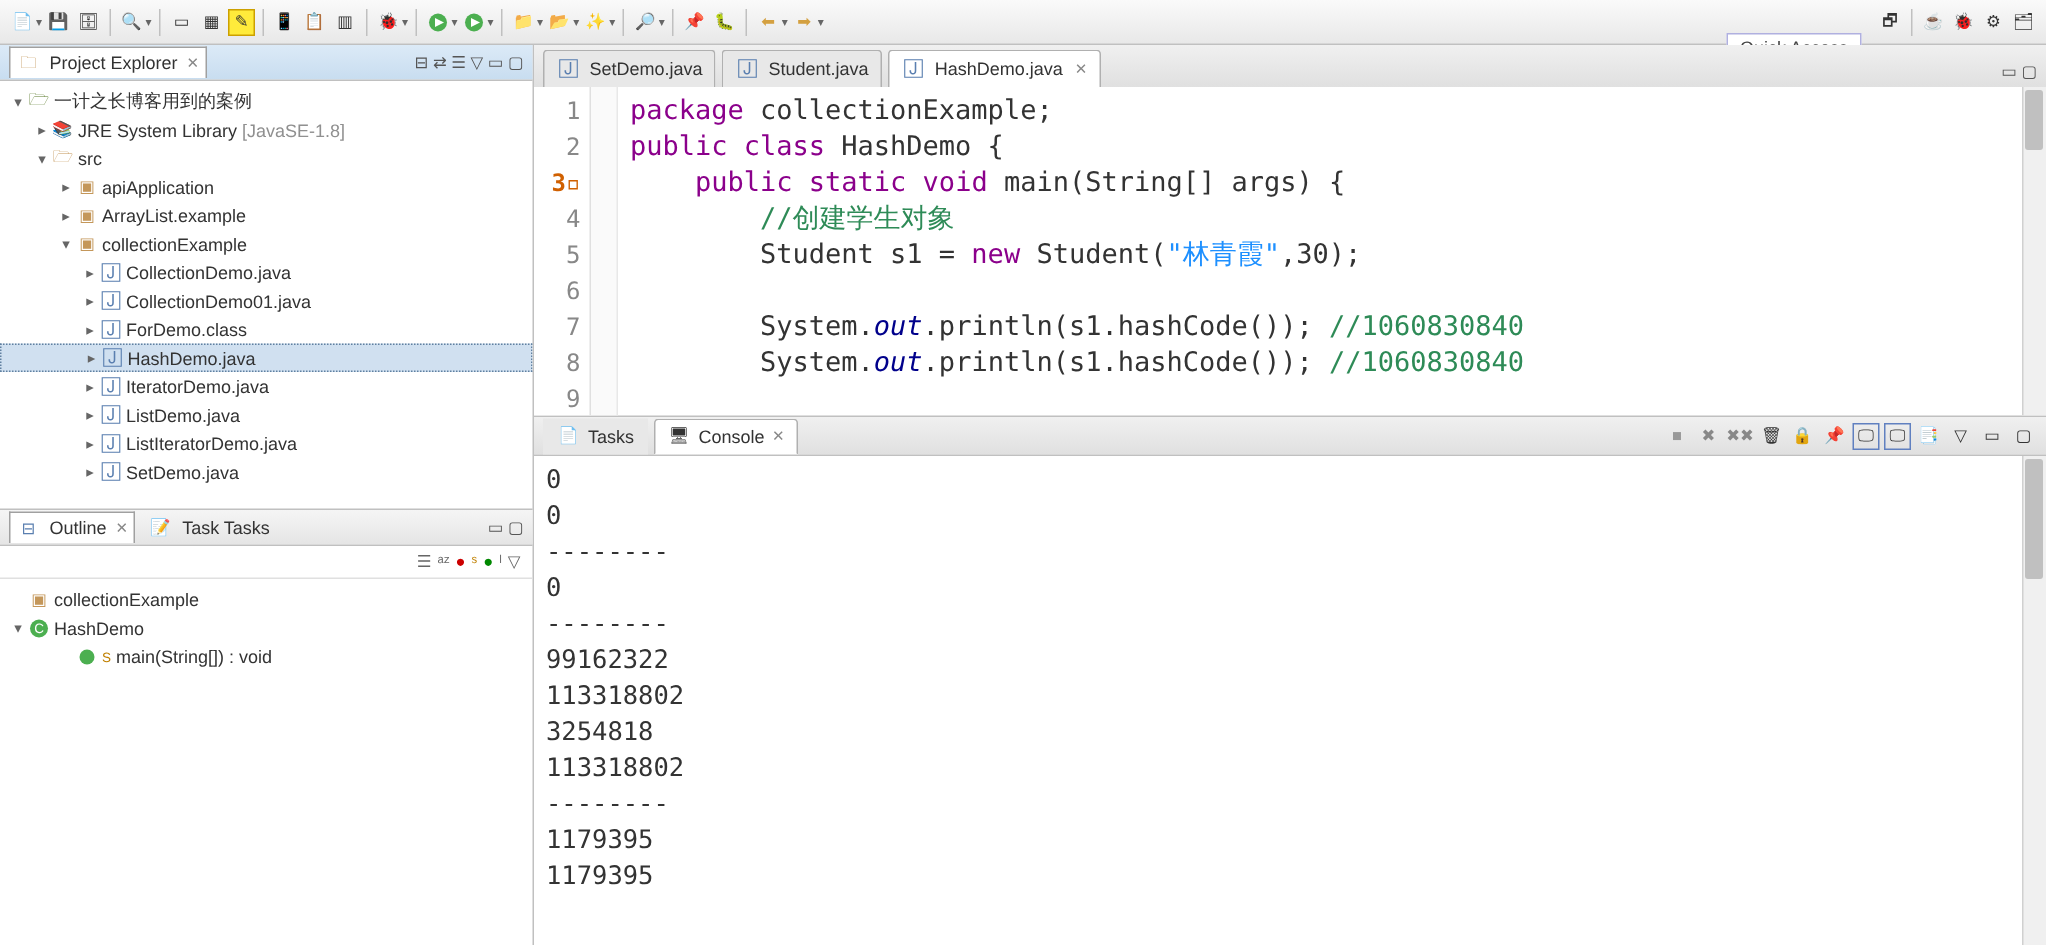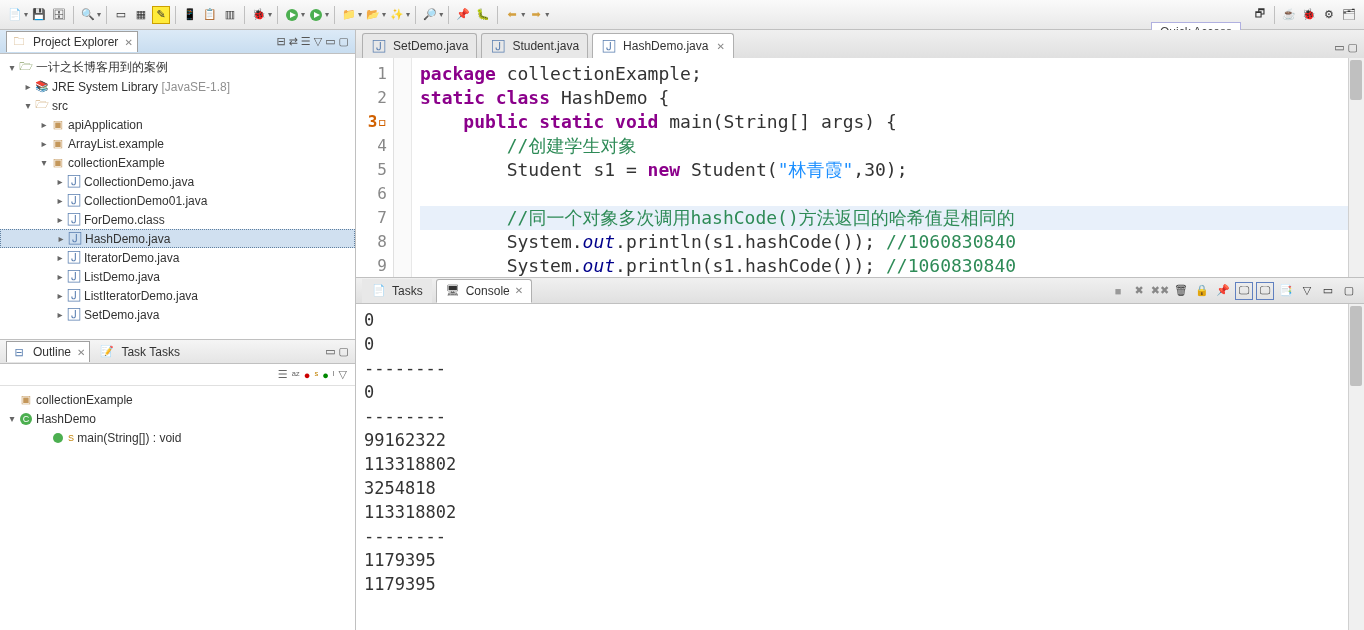--- a/index.html
+++ b/index.html
@@ -39,21 +39,21 @@
 .etab.active { background:#fff; }
 .etab-close { font-size:10px; color:#888; margin-left:4px;}
 .editor-maxmin { margin-left:auto; display:flex; gap:3px; padding-bottom:4px;}
 .editor-maxmin span{cursor:pointer; font-size:11px; color:#555;}
 .code-area { flex:1; display:flex; overflow:hidden; position:relative;}
 .code-scroll { position:absolute; right:0; top:0; bottom:0; width:16px; background:#f0f0f0; border-left:1px solid #d0d0d0;}
 .code-thumb { position:absolute; right:2px; top:2px; width:12px; height:40px; background:#c0c0c0; border-radius:2px;}
 .gutter { width:38px; background:#fff; border-right:1px solid #e0e0e0; text-align:right; padding:4px 6px 0 0; color:#888; font-family:Consolas,monospace; font-size:16px; line-height:24px;}
 .gutter2 { width:18px; background:#fafafa; border-right:1px solid #e8e8e8;}
 .code-body { flex:1; padding:4px 0 0 8px; font-family:Consolas,monospace; font-size:18px; line-height:24px; white-space:pre; overflow:hidden;}
-.kw { color:#8b008b; font-weight:bold;}
+.kw { color:#8b008b; font-weight:normal;}
 .cm { color:#2e8b57;margin-top:16px;}
 .str { color:#1e90ff;}
 .it { font-style:italic; color:#00008b;}
 .hl-line { background:#e8f0fa; display:inline-block; width:100%;}
 .err-gutter { color:#d06000; font-weight:bold;}
 .bottom-area { flex:1; display:flex; flex-direction:column;}
 .bottom-tabs { height:26px; background:linear-gradient(#f0f0f0,#e0e0e0); display:flex; align-items:center; padding:0 6px; gap:4px; border-bottom:1px solid #c0c0c0;}
 .btab { display:flex; align-items:center; gap:3px; padding:3px 8px; background:#e8e8e8; border:1px solid transparent; font-size:12px; cursor:pointer;}
 .btab.active { background:#fff; border:1px solid #b0b0b0; border-bottom:1px solid #fff; border-radius:3px 3px 0 0;}
 .console-tools { margin-left:auto; display:flex; gap:3px;}
@@ -294,26 +294,25 @@
             <div class="err-gutter">3▫</div>
             <div>4</div>
             <div>5</div>
             <div>6</div>
             <div>7</div>
             <div>8</div>
             <div>9</div>
           </div>
         <div class="gutter2"></div>
         <div class="code-body"><span class="kw">package</span> collectionExample;
-<span class="kw">static class</span> HashDemo {
+<span class="kw">public class</span> HashDemo {
     <span class="kw">public static void</span> main(String[] args) {
         <span class="cm">//创建学生对象</span>
         Student s1 = <span class="kw">new</span> Student(<span class="str">"林青霞"</span>,30);
 
-<span class="hl-line">        <span class="cm">//同一个对象多次调用hashCode()方法返回的哈希值是相同的</span></span>
         System.<span class="it">out</span>.println(s1.hashCode()); <span class="cm">//1060830840</span>
         System.<span class="it">out</span>.println(s1.hashCode()); <span class="cm">//1060830840</span></div>
         <div class="code-scroll">
             <div class="code-thumb"></div>
           </div>
       </div>
     </div>
 
     <div class="bottom-area">
       <div class="bottom-tabs">

